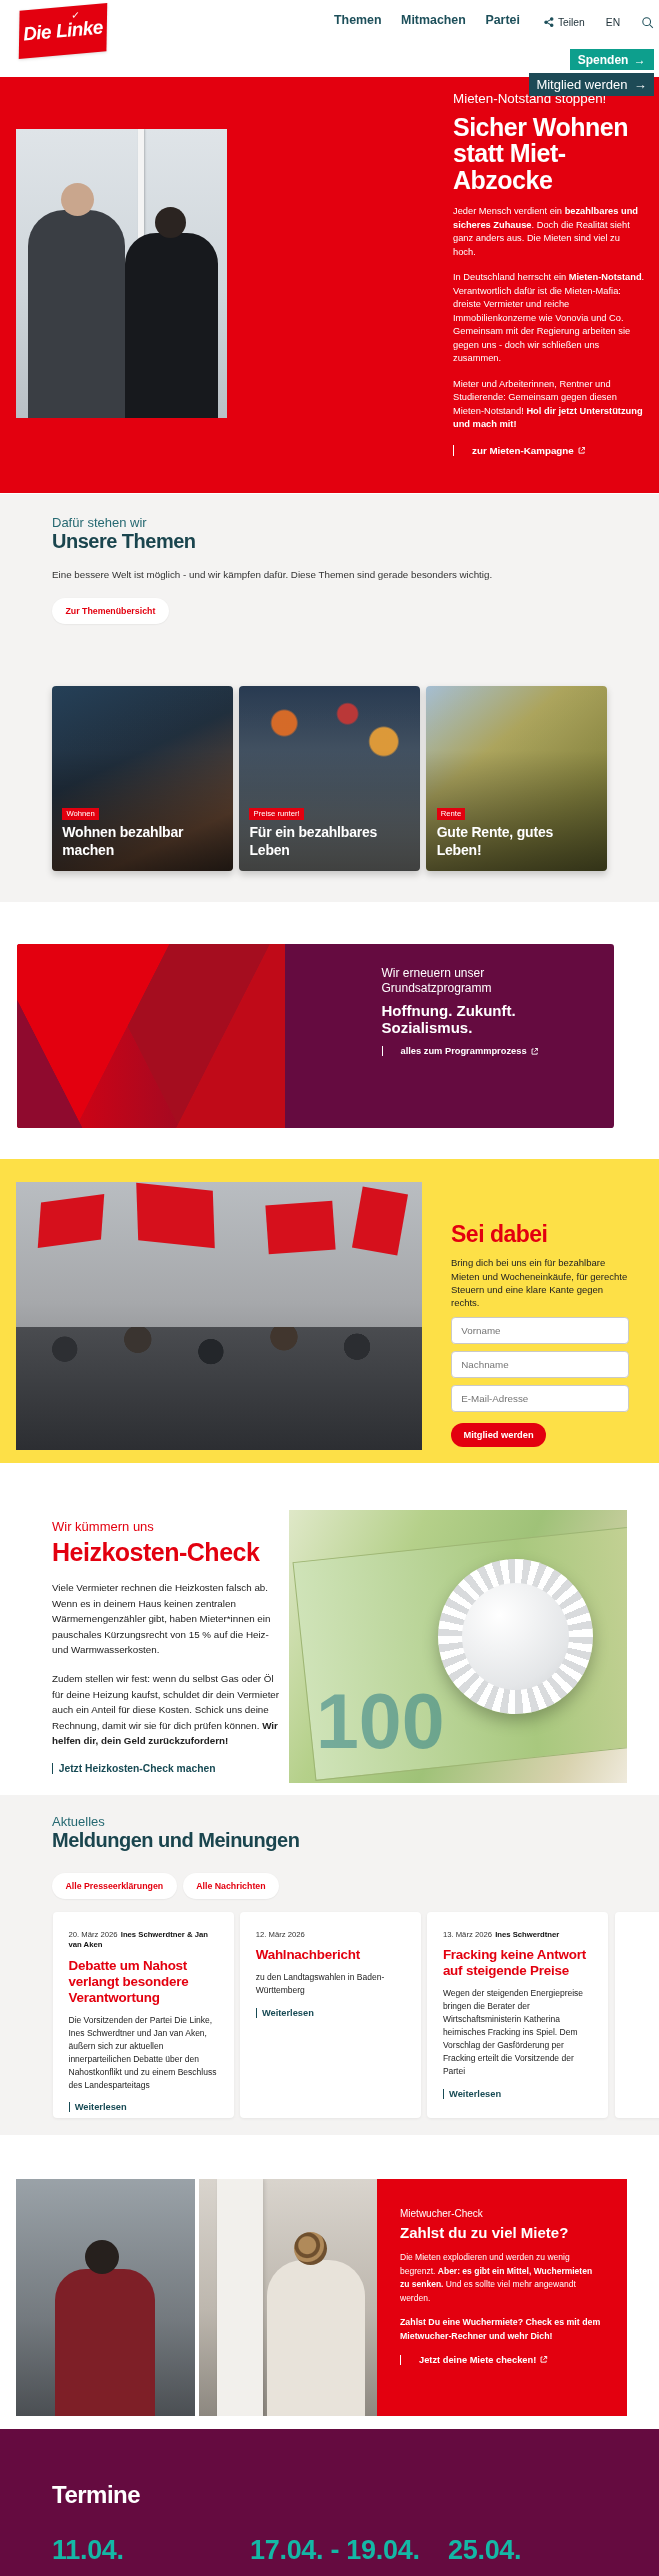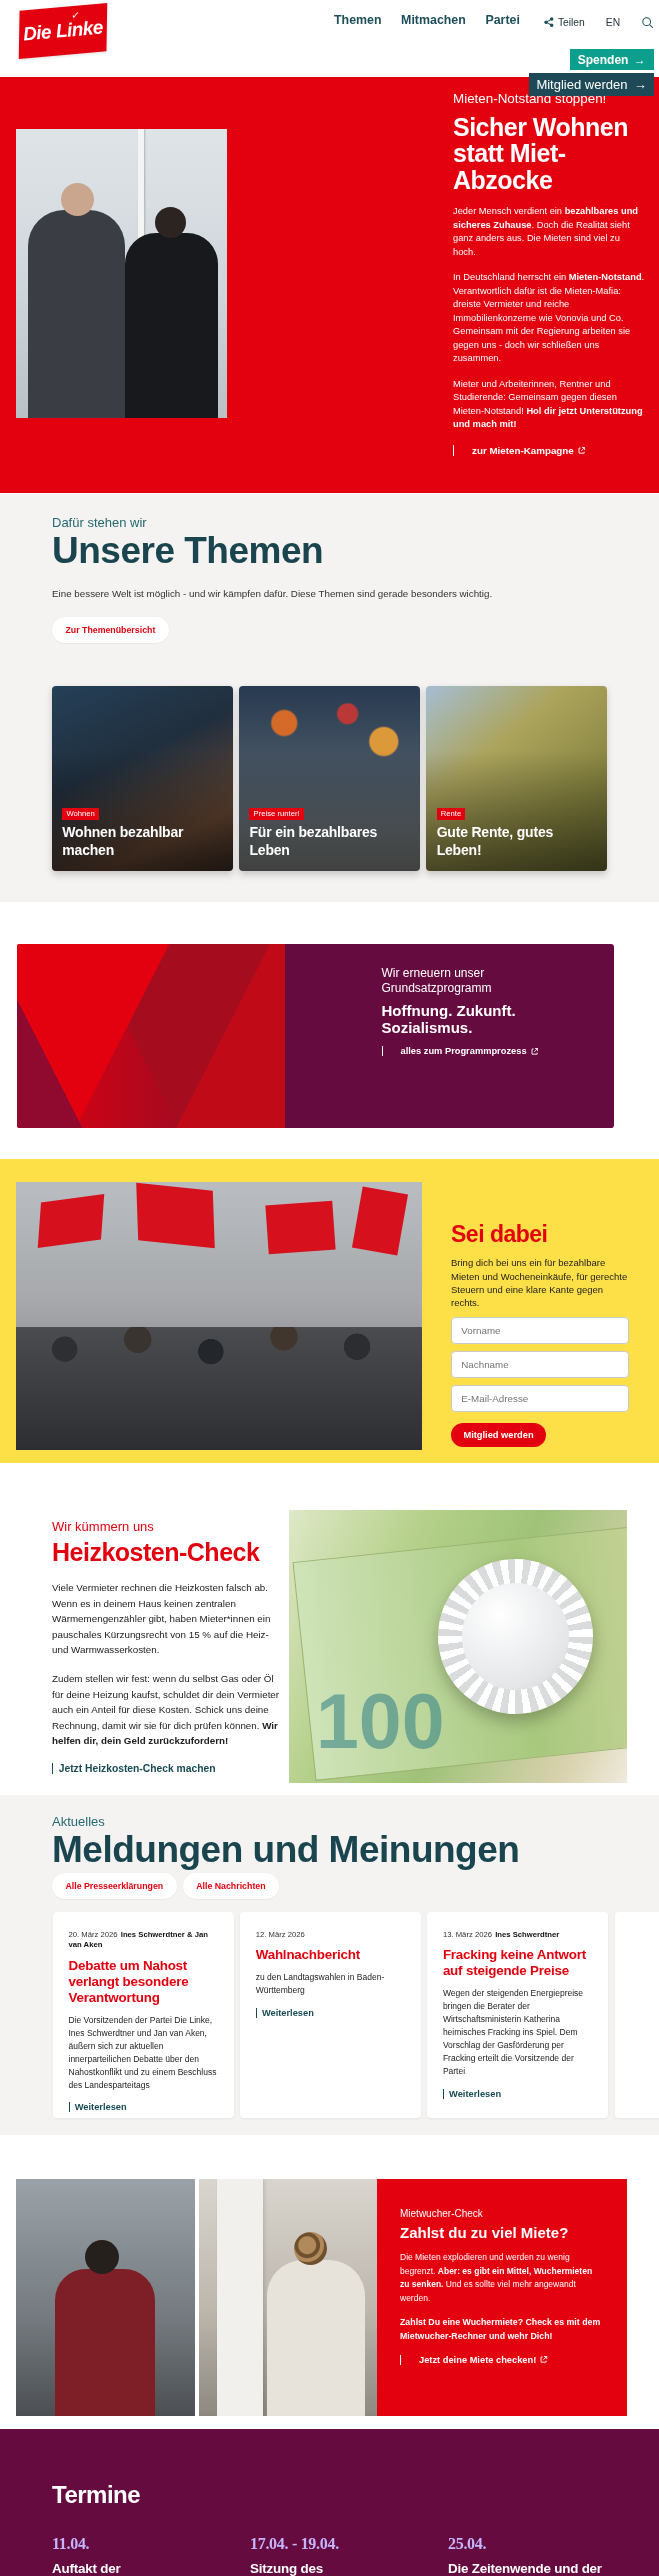--- a/index.html
+++ b/index.html
@@ -38,21 +38,21 @@
   .hero-eyebrow{font-size:13.4px;font-weight:400;}
   .hero-title{font-size:25px;line-height:1.06;font-weight:800;letter-spacing:-0.5px;margin-top:7.2px;}
   .hero-p{font-size:9.3px;line-height:13.4px;margin-top:12.4px;}
   .hero-p b{font-weight:bold;}
   .link-white{display:inline-flex;align-items:center;gap:4.1px;margin-top:13.4px;font-size:9.8px;font-weight:bold;color:#fff;
               border-left:1px solid #fff;padding-left:18px;cursor:pointer;}
 
   
   .themes{position:absolute;top:494px;left:0;width:659px;height:408px;background:#f4f3f2;}
   .eyebrow-teal{font-size:13px;color:#256871;}
-  .h2-petrol{font-size:37px;font-weight:800;color:#1a454e;letter-spacing:-0.5px;}
+  .h2-petrol{font-size:20px;font-weight:800;color:#1a454e;letter-spacing:-0.5px;}
   .themes-inner{position:absolute;left:52px;top:20.6px;width:556px;}
   .themes-sub{font-size:9.8px;line-height:16px;color:#333;margin-top:14.4px;width:464px;}
   .pill-white{display:inline-flex;align-items:center;background:#fff;color:#e3000f;font-size:8.8px;font-weight:bold;
               height:26px;padding:0 13.4px;border-radius:13px;margin-top:15.5px;cursor:pointer;box-shadow:0 0.5px 1.5px rgba(0,0,0,.08);}
   .cards-row{position:absolute;left:52px;top:192px;display:flex;gap:6.2px;}
   .tcard{position:relative;width:181px;height:185px;border-radius:4.1px;overflow:hidden;cursor:pointer;
          box-shadow:0 3.1px 7.2px rgba(0,0,0,.18);}
   .tcard .ph{position:absolute;inset:0;}
   .ph-kitchen{background:linear-gradient(155deg,#27435c 0%,#223140 40%,#6b4a35 78%,#403026 100%);}
   .ph-market{background:radial-gradient(circle at 25% 20%,#e0702a 0 6%,transparent 7%),
@@ -153,21 +153,21 @@
   .miet-title{font-size:15px;font-weight:800;margin-top:5.2px;}
   .miet-p{font-size:8.5px;line-height:13.4px;margin-top:10.3px;width:201px;}
   .miet-p2{font-size:8.8px;line-height:13.4px;font-weight:bold;margin-top:11.3px;width:201px;}
   .miet .link-white{font-size:9.3px;margin-top:11.3px;}
 
   
   .termine{position:absolute;top:2429px;left:0;width:659px;height:369px;background:#650b40;color:#fff;}
   .ter-title{position:absolute;left:52px;top:52px;font-size:24px;font-weight:800;letter-spacing:-0.5px;}
   .ter-cols{position:absolute;left:52px;top:106px;display:flex;}
   .tcol{width:170px;margin-right:28px;}
-  .tdate{color:#c4b5fd;font-size:16px;font-weight:800;letter-spacing:-0.3px;font-family:Liberation Serif, serif;}
+  .tdate{color:#14b8a6;font-size:27px;font-weight:800;letter-spacing:-0.3px;}
   .ttt{color:#fff;font-size:13.4px;font-weight:800;line-height:1.33;margin-top:7.2px;letter-spacing:-0.2px;}
 
   
   .ext-ic{display:inline-block;}
 </style>
 </head>
 <body>
 
 <div class="page">
 

